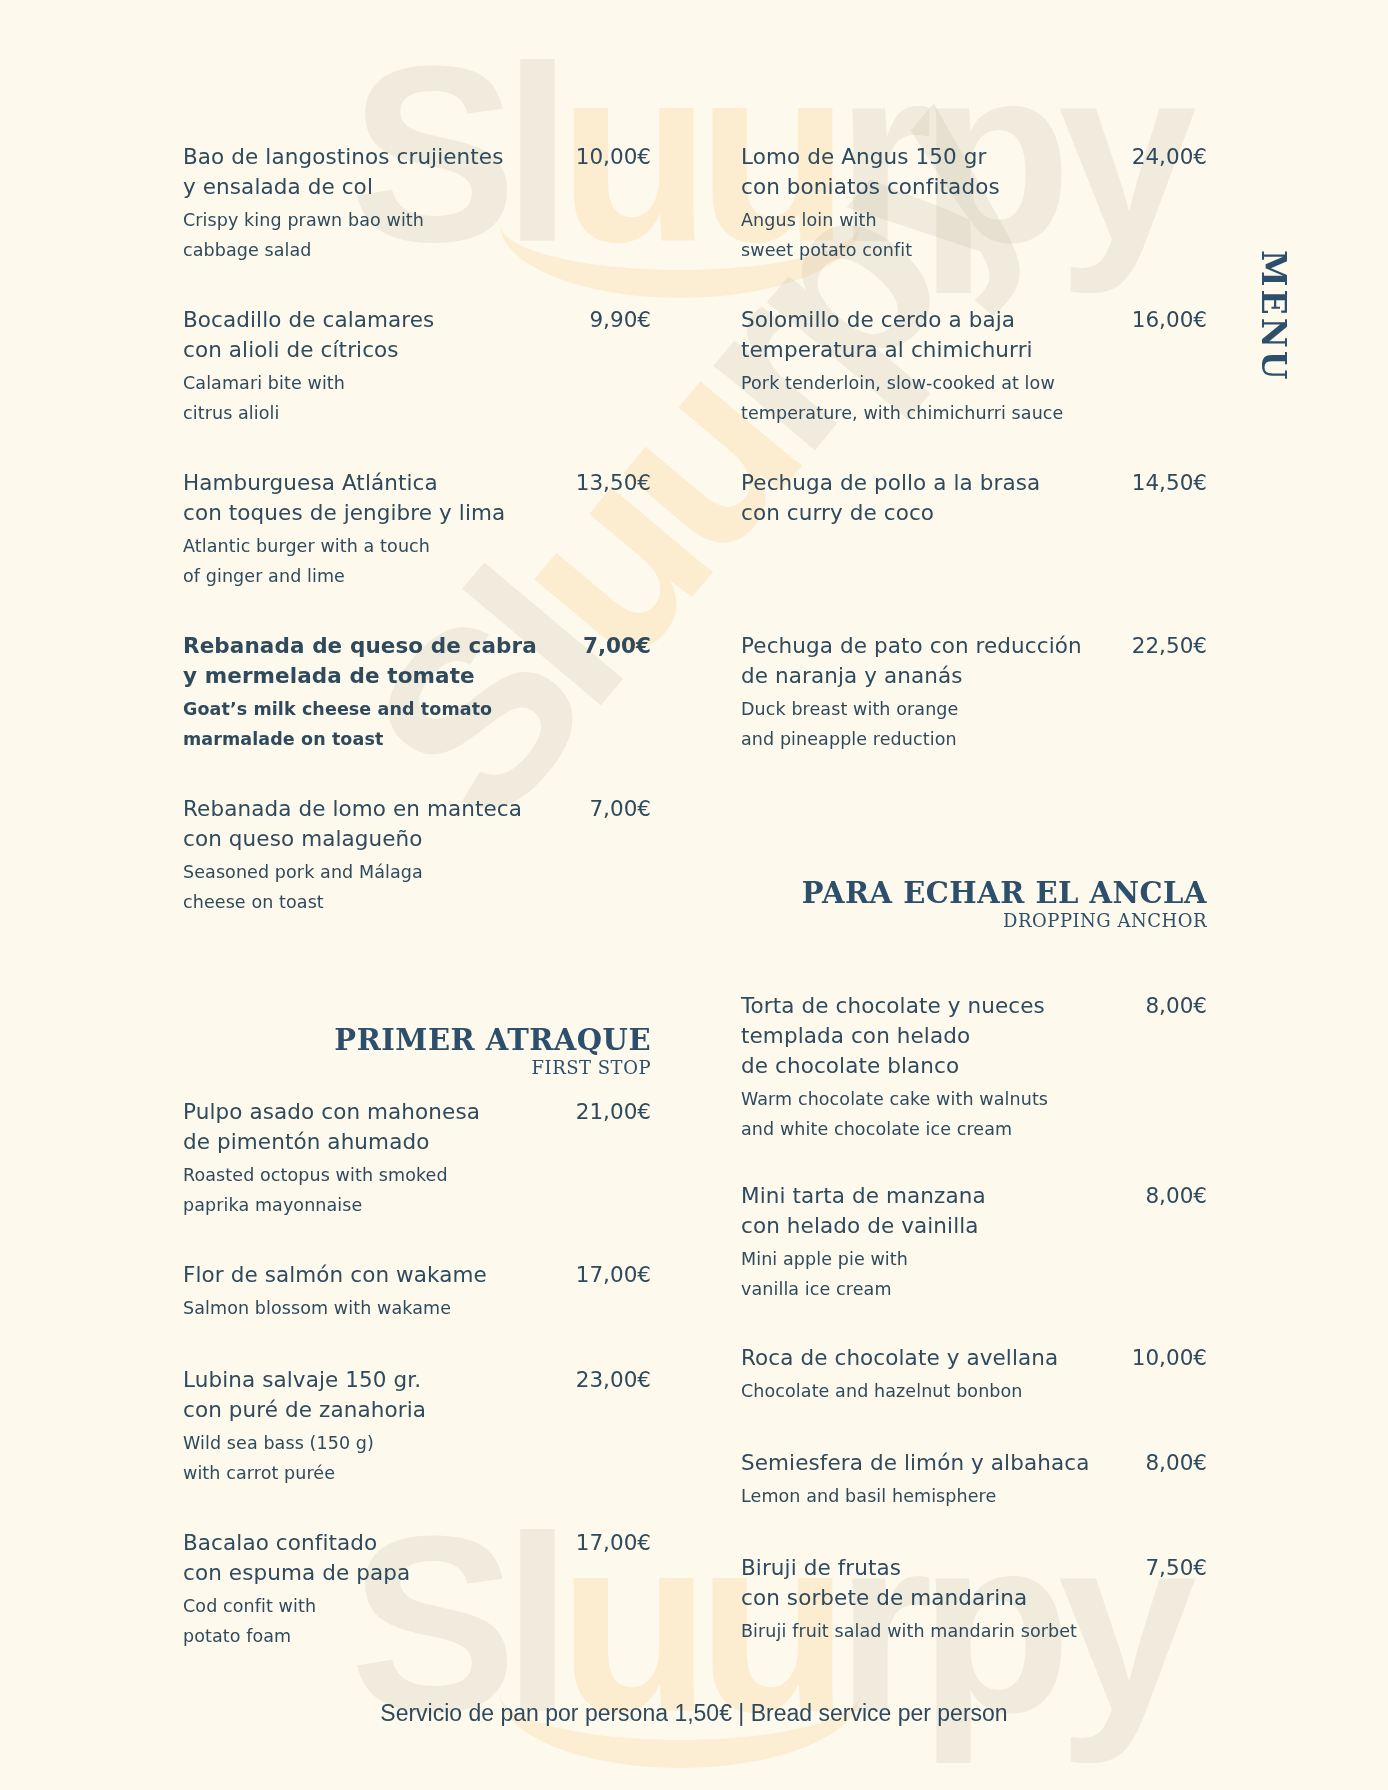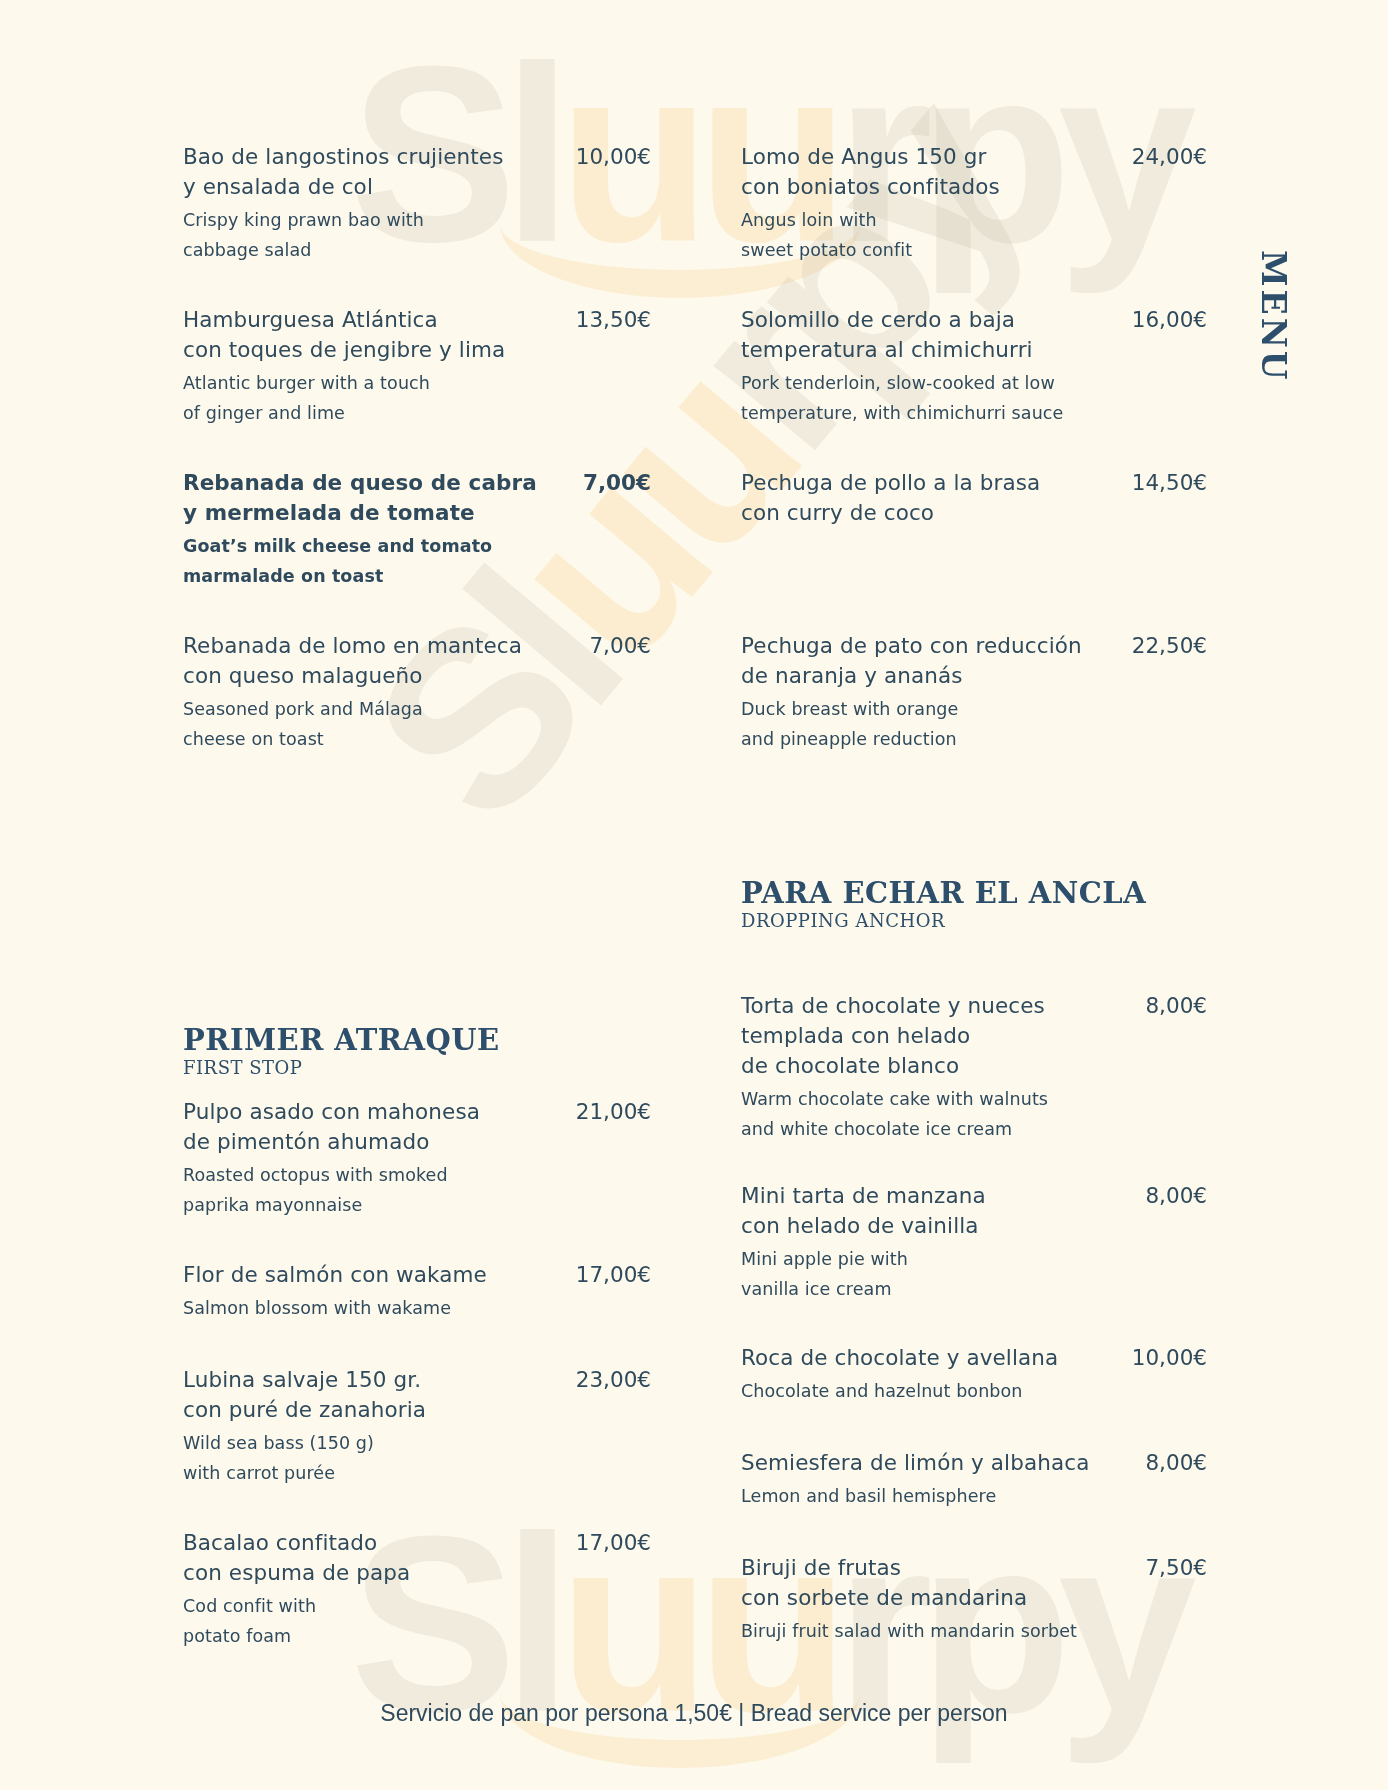--- a/index.html
+++ b/index.html
@@ -73,21 +73,21 @@
     }
     .item-price {
       font-family: "DejaVu Sans", sans-serif;
       font-size: 21.5px;
       line-height: 30px;
       color: #2f4a5c;
       white-space: nowrap;
       text-align: right;
     }
     .section-head {
-      text-align: left;
+      text-align: right;
       position: absolute;
       z-index: 1;
     }
     .section-title {
       font-family: "DejaVu Serif", serif;
       font-weight: bold;
       font-size: 29px;
       line-height: 34px;
       color: #2e4f6b;
       letter-spacing: 0.5px;
@@ -150,20 +150,29 @@
     <div class="item-text">
       <div class="item-name">Bao de langostinos crujientes
 y ensalada de col</div>
       <div class="item-desc">Crispy king prawn bao with
 cabbage salad</div>
     </div>
     <div class="item-price">10,00€</div>
   </div>
   <div class="item" style="height:163px;">
     <div class="item-text">
+      <div class="item-name">Bocadillo de calamares
+con alioli de cítricos</div>
+      <div class="item-desc">Calamari bite with
+citrus alioli</div>
+    </div>
+    <div class="item-price">9,90€</div>
+  </div>
+  <div class="item" style="height:163px;">
+    <div class="item-text">
       <div class="item-name">Hamburguesa Atlántica
 con toques de jengibre y lima</div>
       <div class="item-desc">Atlantic burger with a touch
 of ginger and lime</div>
     </div>
     <div class="item-price">13,50€</div>
   </div>
   <div class="item" style="height:163px;font-weight:bold;">
     <div class="item-text">
       <div class="item-name">Rebanada de queso de cabra

